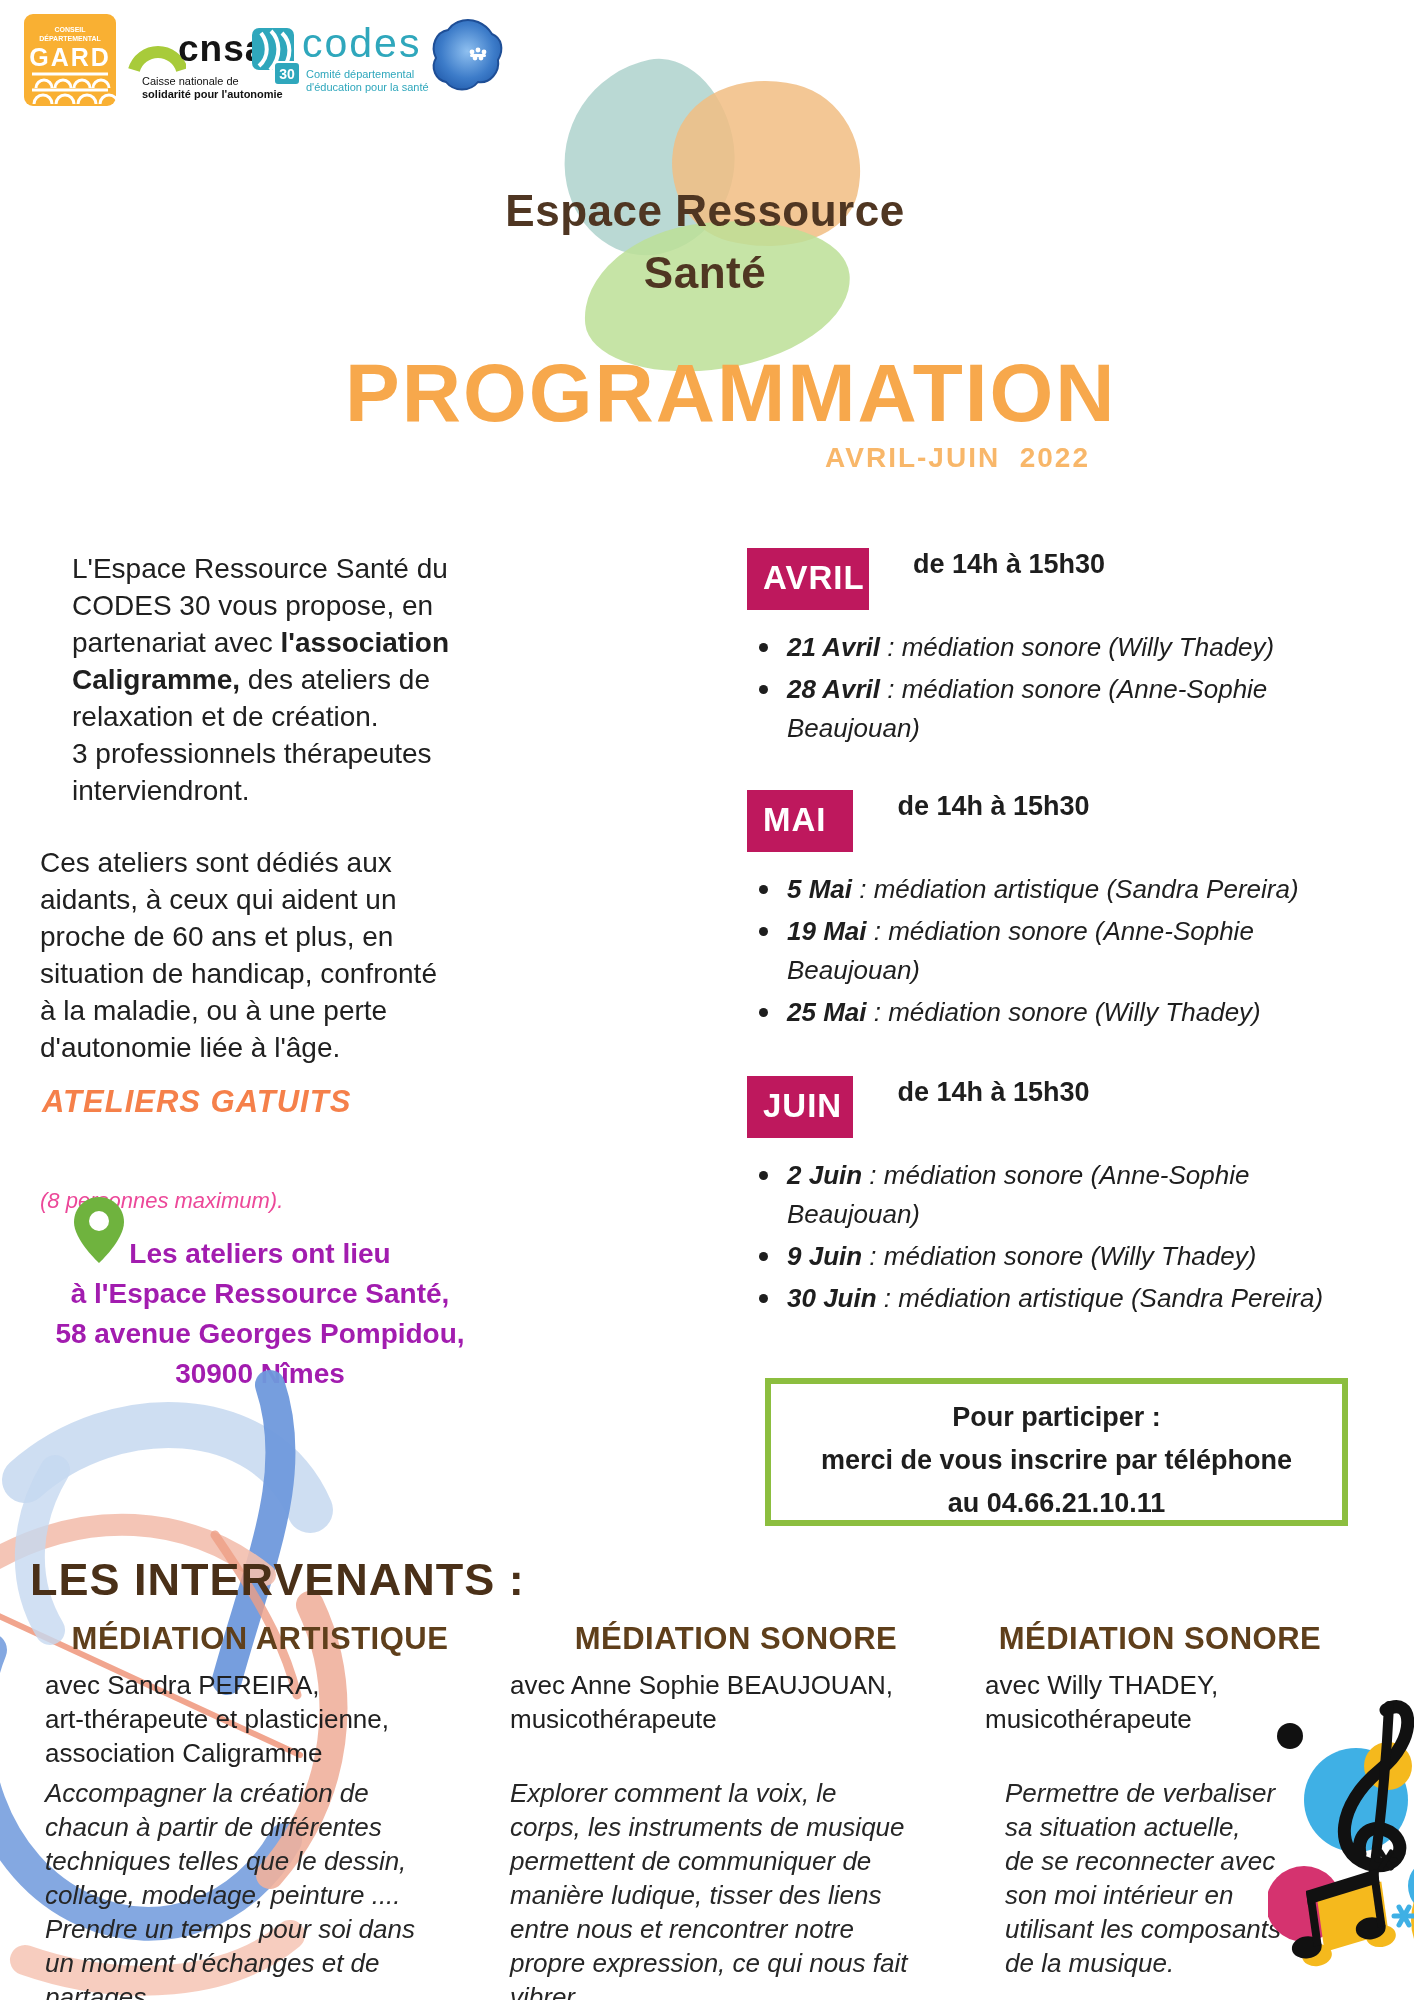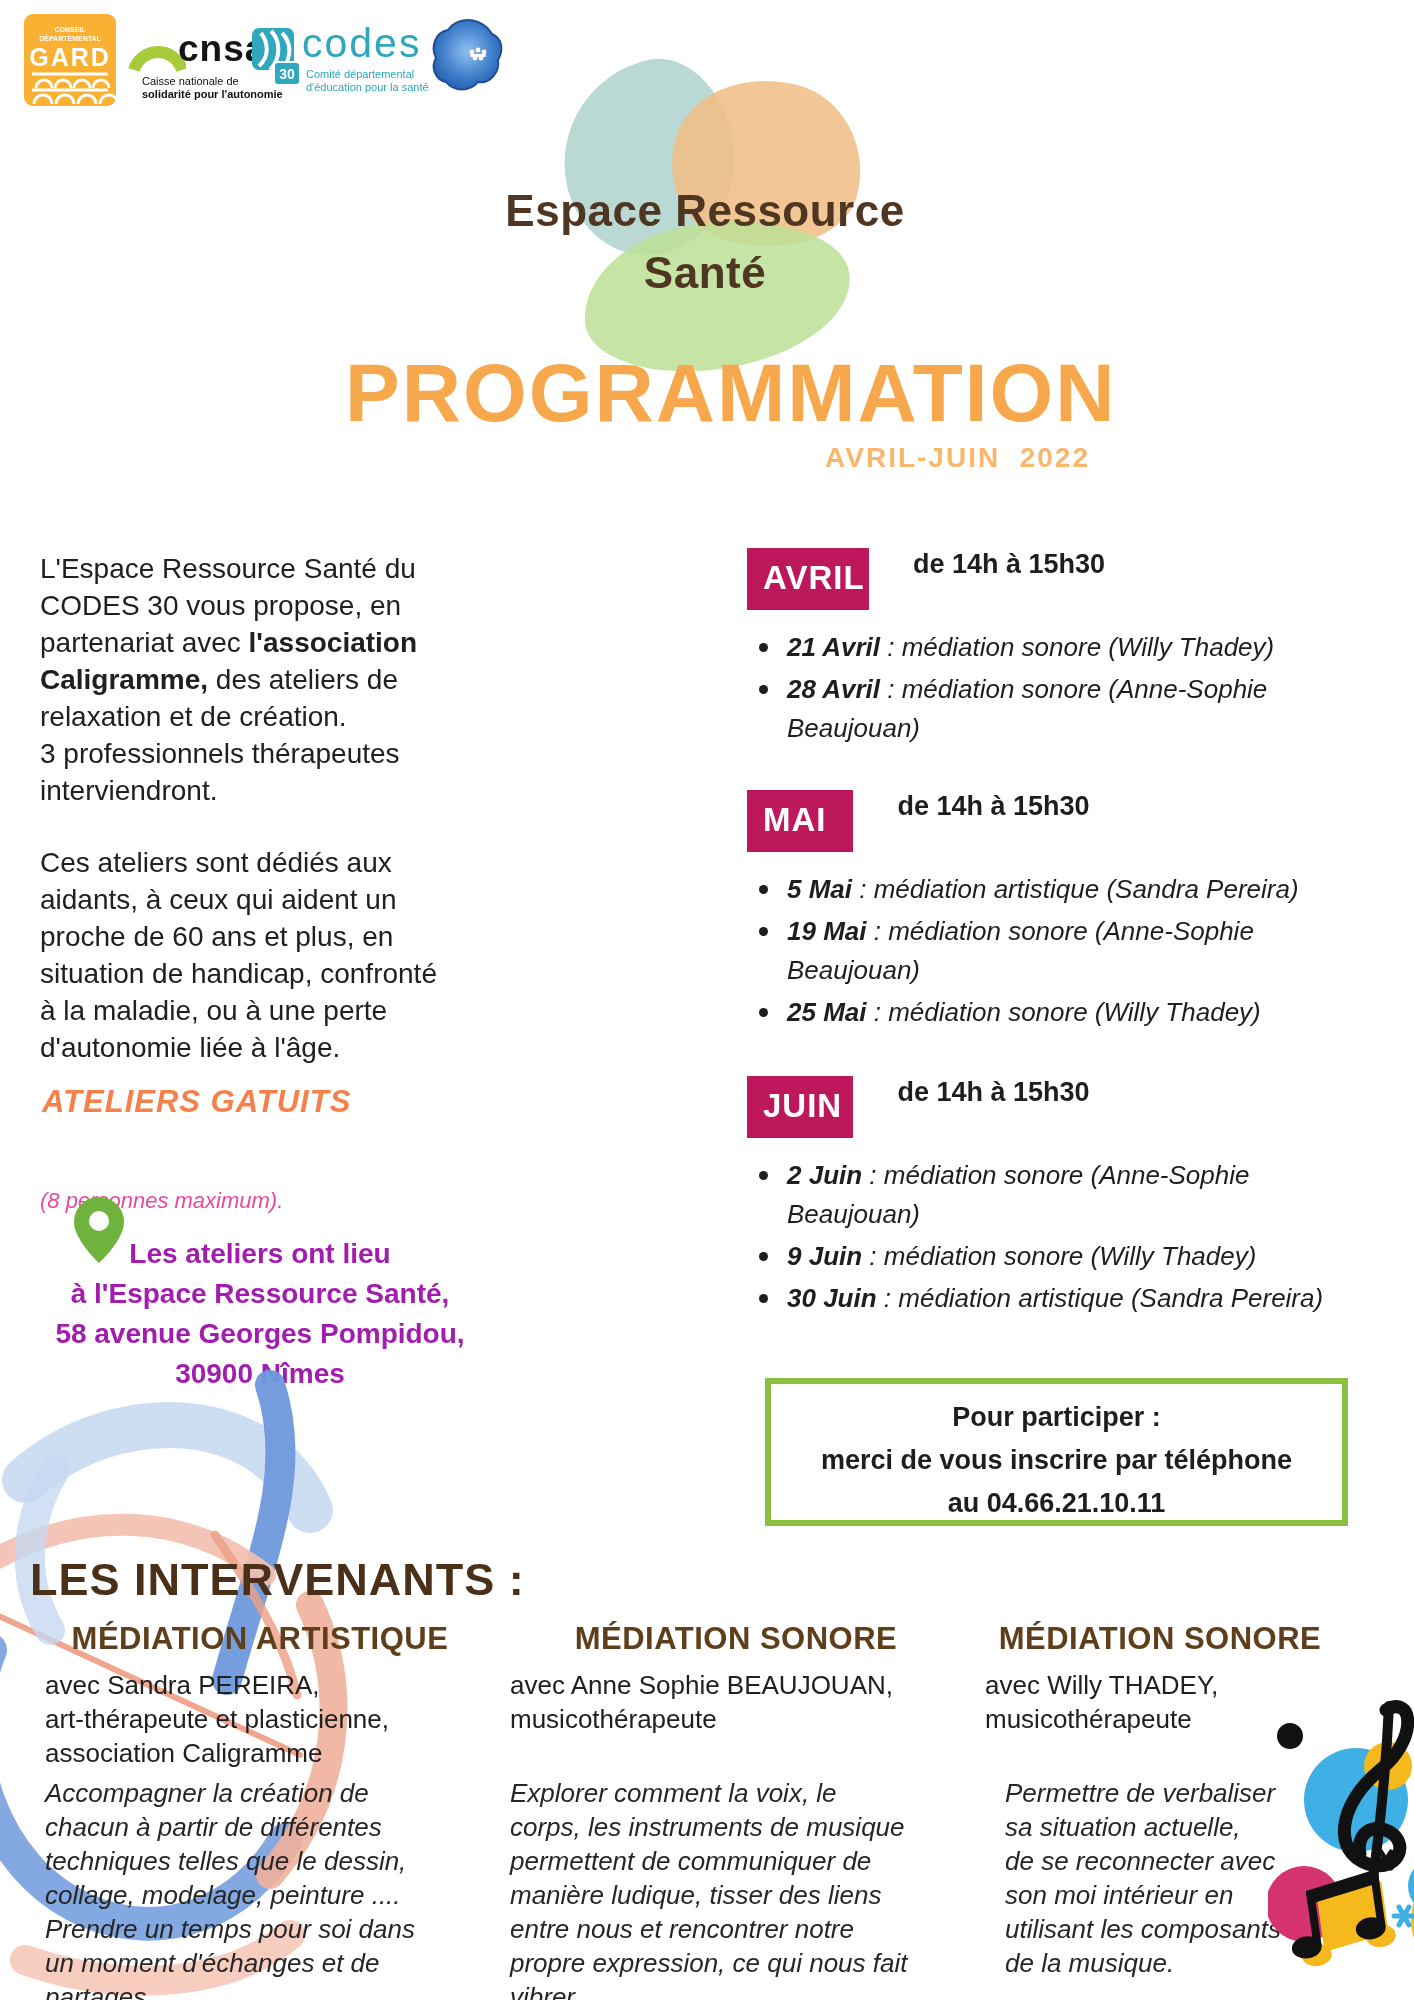--- a/index.html
+++ b/index.html
@@ -28,21 +28,21 @@
   .brand{position:absolute;left:400px;top:180px;width:610px;text-align:center;
          font-weight:bold;font-size:44px;line-height:62px;color:#4F3622;letter-spacing:.5px;}
   .prog{position:absolute;left:345px;top:346px;width:748px;margin:0;
         font-size:82px;font-weight:bold;color:#F7A84C;letter-spacing:2px;}
   .prog-sub{position:absolute;left:345px;top:442px;width:745px;text-align:right;white-space:pre;
         font-size:28px;font-weight:bold;color:#F8B76A;letter-spacing:2px;}
 
   
   .intro{position:absolute;left:40px;width:475px;font-size:28px;line-height:37px;
          color:#202020;white-space:pre-line;}
-  .p1{top:550px;}
+  .p1{top:550px;margin-left:32px;}
   .p2{top:844px;}
   .free-label{position:absolute;left:42px;top:1084px;font-size:31px;font-weight:bold;
               font-style:italic;color:#F5804A;letter-spacing:1px;}
   .free-detail{position:absolute;left:40px;top:1188px;font-size:22px;font-style:italic;color:#ec4899;}
   .pin{position:absolute;left:72px;top:1196px;}
   .loc{position:absolute;left:20px;top:1234px;width:480px;text-align:center;
        font-size:28px;font-weight:bold;color:#a21caf;line-height:40px;}
 
   
   .month{position:absolute;left:747px;width:650px;}

